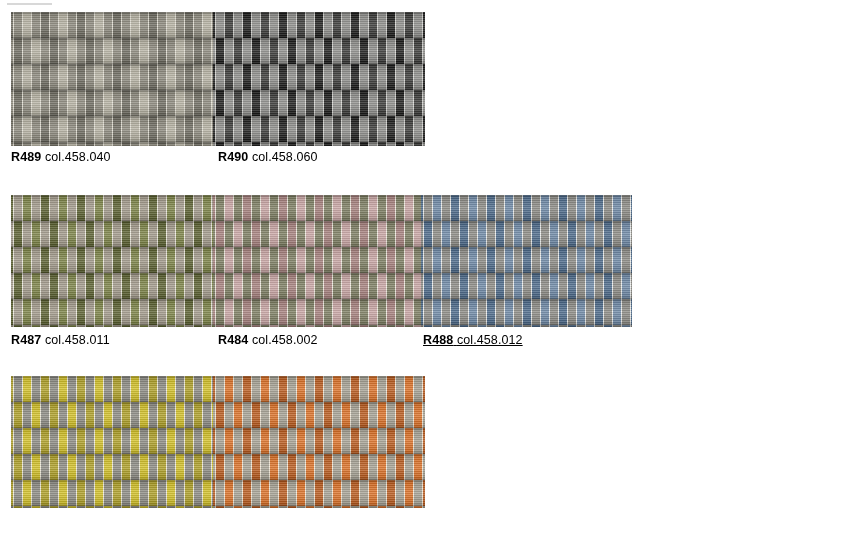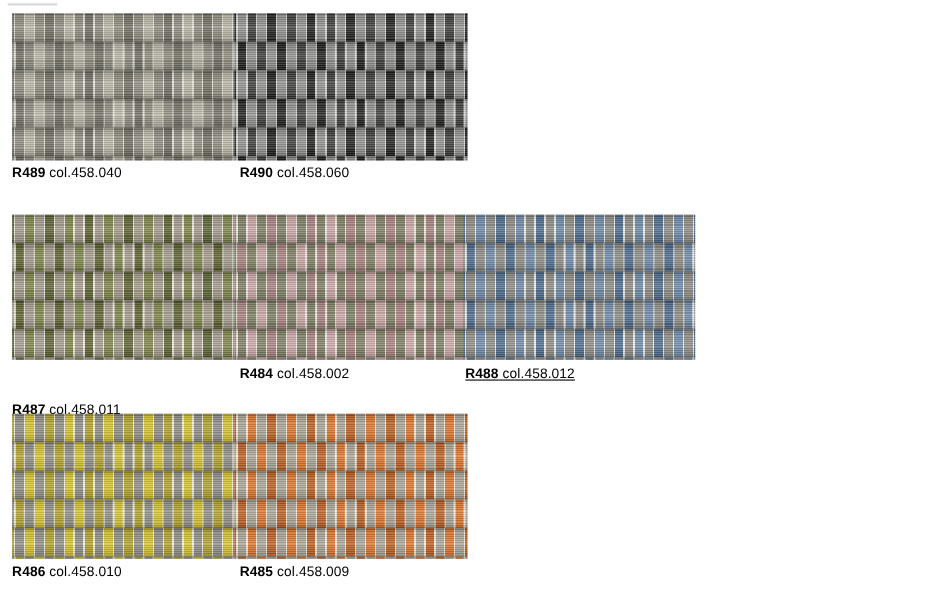--- a/index.html
+++ b/index.html
@@ -154,21 +154,21 @@
       <div class="strip" style="left: 410px; width: 211px;">
         <div class="band" style="top: 0px; height: 26px; background-image: repeating-linear-gradient(to right, rgb(111, 138, 168) 0px, rgb(111, 138, 168) 7.8px, rgb(238, 240, 238) 7.8px, rgb(238, 240, 238) 9px, rgb(141, 140, 134) 9px, rgb(141, 140, 134) 16.8px, rgb(238, 240, 238) 16.8px, rgb(238, 240, 238) 18px, rgb(77, 107, 140) 18px, rgb(77, 107, 140) 25.8px, rgb(238, 240, 238) 25.8px, rgb(238, 240, 238) 27px, rgb(141, 140, 134) 27px, rgb(141, 140, 134) 34.8px, rgb(238, 240, 238) 34.8px, rgb(238, 240, 238) 36px); background-position: 0px 0px;"></div>
         <div class="band" style="top: 26px; height: 26px; background-image: repeating-linear-gradient(to right, rgb(111, 138, 168) 0px, rgb(111, 138, 168) 7.8px, rgb(238, 240, 238) 7.8px, rgb(238, 240, 238) 9px, rgb(141, 140, 134) 9px, rgb(141, 140, 134) 16.8px, rgb(238, 240, 238) 16.8px, rgb(238, 240, 238) 18px, rgb(77, 107, 140) 18px, rgb(77, 107, 140) 25.8px, rgb(238, 240, 238) 25.8px, rgb(238, 240, 238) 27px, rgb(141, 140, 134) 27px, rgb(141, 140, 134) 34.8px, rgb(238, 240, 238) 34.8px, rgb(238, 240, 238) 36px); background-position: 9px 0px;"></div>
         <div class="band" style="top: 52px; height: 26px; background-image: repeating-linear-gradient(to right, rgb(111, 138, 168) 0px, rgb(111, 138, 168) 7.8px, rgb(238, 240, 238) 7.8px, rgb(238, 240, 238) 9px, rgb(141, 140, 134) 9px, rgb(141, 140, 134) 16.8px, rgb(238, 240, 238) 16.8px, rgb(238, 240, 238) 18px, rgb(77, 107, 140) 18px, rgb(77, 107, 140) 25.8px, rgb(238, 240, 238) 25.8px, rgb(238, 240, 238) 27px, rgb(141, 140, 134) 27px, rgb(141, 140, 134) 34.8px, rgb(238, 240, 238) 34.8px, rgb(238, 240, 238) 36px); background-position: 0px 0px;"></div>
         <div class="band" style="top: 78px; height: 26px; background-image: repeating-linear-gradient(to right, rgb(111, 138, 168) 0px, rgb(111, 138, 168) 7.8px, rgb(238, 240, 238) 7.8px, rgb(238, 240, 238) 9px, rgb(141, 140, 134) 9px, rgb(141, 140, 134) 16.8px, rgb(238, 240, 238) 16.8px, rgb(238, 240, 238) 18px, rgb(77, 107, 140) 18px, rgb(77, 107, 140) 25.8px, rgb(238, 240, 238) 25.8px, rgb(238, 240, 238) 27px, rgb(141, 140, 134) 27px, rgb(141, 140, 134) 34.8px, rgb(238, 240, 238) 34.8px, rgb(238, 240, 238) 36px); background-position: 9px 0px;"></div>
         <div class="band" style="top: 104px; height: 26px; background-image: repeating-linear-gradient(to right, rgb(111, 138, 168) 0px, rgb(111, 138, 168) 7.8px, rgb(238, 240, 238) 7.8px, rgb(238, 240, 238) 9px, rgb(141, 140, 134) 9px, rgb(141, 140, 134) 16.8px, rgb(238, 240, 238) 16.8px, rgb(238, 240, 238) 18px, rgb(77, 107, 140) 18px, rgb(77, 107, 140) 25.8px, rgb(238, 240, 238) 25.8px, rgb(238, 240, 238) 27px, rgb(141, 140, 134) 27px, rgb(141, 140, 134) 34.8px, rgb(238, 240, 238) 34.8px, rgb(238, 240, 238) 36px); background-position: 0px 0px;"></div>
         <div class="band" style="top: 130px; height: 26px; background-image: repeating-linear-gradient(to right, rgb(111, 138, 168) 0px, rgb(111, 138, 168) 7.8px, rgb(238, 240, 238) 7.8px, rgb(238, 240, 238) 9px, rgb(141, 140, 134) 9px, rgb(141, 140, 134) 16.8px, rgb(238, 240, 238) 16.8px, rgb(238, 240, 238) 18px, rgb(77, 107, 140) 18px, rgb(77, 107, 140) 25.8px, rgb(238, 240, 238) 25.8px, rgb(238, 240, 238) 27px, rgb(141, 140, 134) 27px, rgb(141, 140, 134) 34.8px, rgb(238, 240, 238) 34.8px, rgb(238, 240, 238) 36px); background-position: 9px 0px;"></div>
       </div>
     </div>
   <div class="caption-row" id="cap-1" style="top: 333px; width: 840px; height: 16px;">
-      <div class="caption" style="left: 0px; margin-top: 32px;"><span class="code">R487</span> <span class="col">col.458.011</span></div>
+      <div class="caption" style="left: 0px;"><span class="code">R487</span> <span class="col">col.458.011</span></div>
       <div class="caption" style="left: 207px;"><span class="code">R484</span> <span class="col">col.458.002</span></div>
       <div class="caption" style="left: 412px; text-decoration: underline;"><span class="code">R488</span> <span class="col">col.458.012</span></div>
     </div>
 
   <div class="swatch-row" id="row-2" style="top: 376px; left: 11px; height: 132px; width: 414px;">
       <div class="strip" style="left: 0px; width: 202px;">
         <div class="band" style="top: 0px; height: 26px; background-image: repeating-linear-gradient(to right, rgb(212, 194, 39) 0px, rgb(212, 194, 39) 7.8px, rgb(241, 237, 219) 7.8px, rgb(241, 237, 219) 9px, rgb(141, 140, 132) 9px, rgb(141, 140, 132) 16.8px, rgb(241, 237, 219) 16.8px, rgb(241, 237, 219) 18px, rgb(176, 161, 39) 18px, rgb(176, 161, 39) 25.8px, rgb(241, 237, 219) 25.8px, rgb(241, 237, 219) 27px, rgb(141, 140, 132) 27px, rgb(141, 140, 132) 34.8px, rgb(241, 237, 219) 34.8px, rgb(241, 237, 219) 36px); background-position: 0px 0px;"></div>
         <div class="band" style="top: 26px; height: 26px; background-image: repeating-linear-gradient(to right, rgb(212, 194, 39) 0px, rgb(212, 194, 39) 7.8px, rgb(241, 237, 219) 7.8px, rgb(241, 237, 219) 9px, rgb(141, 140, 132) 9px, rgb(141, 140, 132) 16.8px, rgb(241, 237, 219) 16.8px, rgb(241, 237, 219) 18px, rgb(176, 161, 39) 18px, rgb(176, 161, 39) 25.8px, rgb(241, 237, 219) 25.8px, rgb(241, 237, 219) 27px, rgb(141, 140, 132) 27px, rgb(141, 140, 132) 34.8px, rgb(241, 237, 219) 34.8px, rgb(241, 237, 219) 36px); background-position: 9px 0px;"></div>
         <div class="band" style="top: 52px; height: 26px; background-image: repeating-linear-gradient(to right, rgb(212, 194, 39) 0px, rgb(212, 194, 39) 7.8px, rgb(241, 237, 219) 7.8px, rgb(241, 237, 219) 9px, rgb(141, 140, 132) 9px, rgb(141, 140, 132) 16.8px, rgb(241, 237, 219) 16.8px, rgb(241, 237, 219) 18px, rgb(176, 161, 39) 18px, rgb(176, 161, 39) 25.8px, rgb(241, 237, 219) 25.8px, rgb(241, 237, 219) 27px, rgb(141, 140, 132) 27px, rgb(141, 140, 132) 34.8px, rgb(241, 237, 219) 34.8px, rgb(241, 237, 219) 36px); background-position: 0px 0px;"></div>
         <div class="band" style="top: 78px; height: 26px; background-image: repeating-linear-gradient(to right, rgb(212, 194, 39) 0px, rgb(212, 194, 39) 7.8px, rgb(241, 237, 219) 7.8px, rgb(241, 237, 219) 9px, rgb(141, 140, 132) 9px, rgb(141, 140, 132) 16.8px, rgb(241, 237, 219) 16.8px, rgb(241, 237, 219) 18px, rgb(176, 161, 39) 18px, rgb(176, 161, 39) 25.8px, rgb(241, 237, 219) 25.8px, rgb(241, 237, 219) 27px, rgb(141, 140, 132) 27px, rgb(141, 140, 132) 34.8px, rgb(241, 237, 219) 34.8px, rgb(241, 237, 219) 36px); background-position: 9px 0px;"></div>
@@ -177,18 +177,14 @@
       </div>
       <div class="strip" style="left: 202px; width: 212px;">
         <div class="band" style="top: 0px; height: 26px; background-image: repeating-linear-gradient(to right, rgb(222, 114, 39) 0px, rgb(222, 114, 39) 7.8px, rgb(243, 234, 217) 7.8px, rgb(243, 234, 217) 9px, rgb(167, 163, 149) 9px, rgb(167, 163, 149) 16.8px, rgb(243, 234, 217) 16.8px, rgb(243, 234, 217) 18px, rgb(188, 92, 30) 18px, rgb(188, 92, 30) 25.8px, rgb(243, 234, 217) 25.8px, rgb(243, 234, 217) 27px, rgb(167, 163, 149) 27px, rgb(167, 163, 149) 34.8px, rgb(243, 234, 217) 34.8px, rgb(243, 234, 217) 36px); background-position: 0px 0px;"></div>
         <div class="band" style="top: 26px; height: 26px; background-image: repeating-linear-gradient(to right, rgb(222, 114, 39) 0px, rgb(222, 114, 39) 7.8px, rgb(243, 234, 217) 7.8px, rgb(243, 234, 217) 9px, rgb(167, 163, 149) 9px, rgb(167, 163, 149) 16.8px, rgb(243, 234, 217) 16.8px, rgb(243, 234, 217) 18px, rgb(188, 92, 30) 18px, rgb(188, 92, 30) 25.8px, rgb(243, 234, 217) 25.8px, rgb(243, 234, 217) 27px, rgb(167, 163, 149) 27px, rgb(167, 163, 149) 34.8px, rgb(243, 234, 217) 34.8px, rgb(243, 234, 217) 36px); background-position: 9px 0px;"></div>
         <div class="band" style="top: 52px; height: 26px; background-image: repeating-linear-gradient(to right, rgb(222, 114, 39) 0px, rgb(222, 114, 39) 7.8px, rgb(243, 234, 217) 7.8px, rgb(243, 234, 217) 9px, rgb(167, 163, 149) 9px, rgb(167, 163, 149) 16.8px, rgb(243, 234, 217) 16.8px, rgb(243, 234, 217) 18px, rgb(188, 92, 30) 18px, rgb(188, 92, 30) 25.8px, rgb(243, 234, 217) 25.8px, rgb(243, 234, 217) 27px, rgb(167, 163, 149) 27px, rgb(167, 163, 149) 34.8px, rgb(243, 234, 217) 34.8px, rgb(243, 234, 217) 36px); background-position: 0px 0px;"></div>
         <div class="band" style="top: 78px; height: 26px; background-image: repeating-linear-gradient(to right, rgb(222, 114, 39) 0px, rgb(222, 114, 39) 7.8px, rgb(243, 234, 217) 7.8px, rgb(243, 234, 217) 9px, rgb(167, 163, 149) 9px, rgb(167, 163, 149) 16.8px, rgb(243, 234, 217) 16.8px, rgb(243, 234, 217) 18px, rgb(188, 92, 30) 18px, rgb(188, 92, 30) 25.8px, rgb(243, 234, 217) 25.8px, rgb(243, 234, 217) 27px, rgb(167, 163, 149) 27px, rgb(167, 163, 149) 34.8px, rgb(243, 234, 217) 34.8px, rgb(243, 234, 217) 36px); background-position: 9px 0px;"></div>
         <div class="band" style="top: 104px; height: 26px; background-image: repeating-linear-gradient(to right, rgb(222, 114, 39) 0px, rgb(222, 114, 39) 7.8px, rgb(243, 234, 217) 7.8px, rgb(243, 234, 217) 9px, rgb(167, 163, 149) 9px, rgb(167, 163, 149) 16.8px, rgb(243, 234, 217) 16.8px, rgb(243, 234, 217) 18px, rgb(188, 92, 30) 18px, rgb(188, 92, 30) 25.8px, rgb(243, 234, 217) 25.8px, rgb(243, 234, 217) 27px, rgb(167, 163, 149) 27px, rgb(167, 163, 149) 34.8px, rgb(243, 234, 217) 34.8px, rgb(243, 234, 217) 36px); background-position: 0px 0px;"></div>
         <div class="band" style="top: 130px; height: 26px; background-image: repeating-linear-gradient(to right, rgb(222, 114, 39) 0px, rgb(222, 114, 39) 7.8px, rgb(243, 234, 217) 7.8px, rgb(243, 234, 217) 9px, rgb(167, 163, 149) 9px, rgb(167, 163, 149) 16.8px, rgb(243, 234, 217) 16.8px, rgb(243, 234, 217) 18px, rgb(188, 92, 30) 18px, rgb(188, 92, 30) 25.8px, rgb(243, 234, 217) 25.8px, rgb(243, 234, 217) 27px, rgb(167, 163, 149) 27px, rgb(167, 163, 149) 34.8px, rgb(243, 234, 217) 34.8px, rgb(243, 234, 217) 36px); background-position: 9px 0px;"></div>
       </div>
     </div>
-  <div class="caption-row" id="cap-2" style="top: 513px; width: 840px; height: 16px;">
-      <div class="caption" style="left: 0px;"><span class="code">R486</span> <span class="col">col.458.010</span></div>
-      <div class="caption" style="left: 207px;"><span class="code">R485</span> <span class="col">col.458.009</span></div>
-    </div>
 
 </div>
 
 </body></html>

